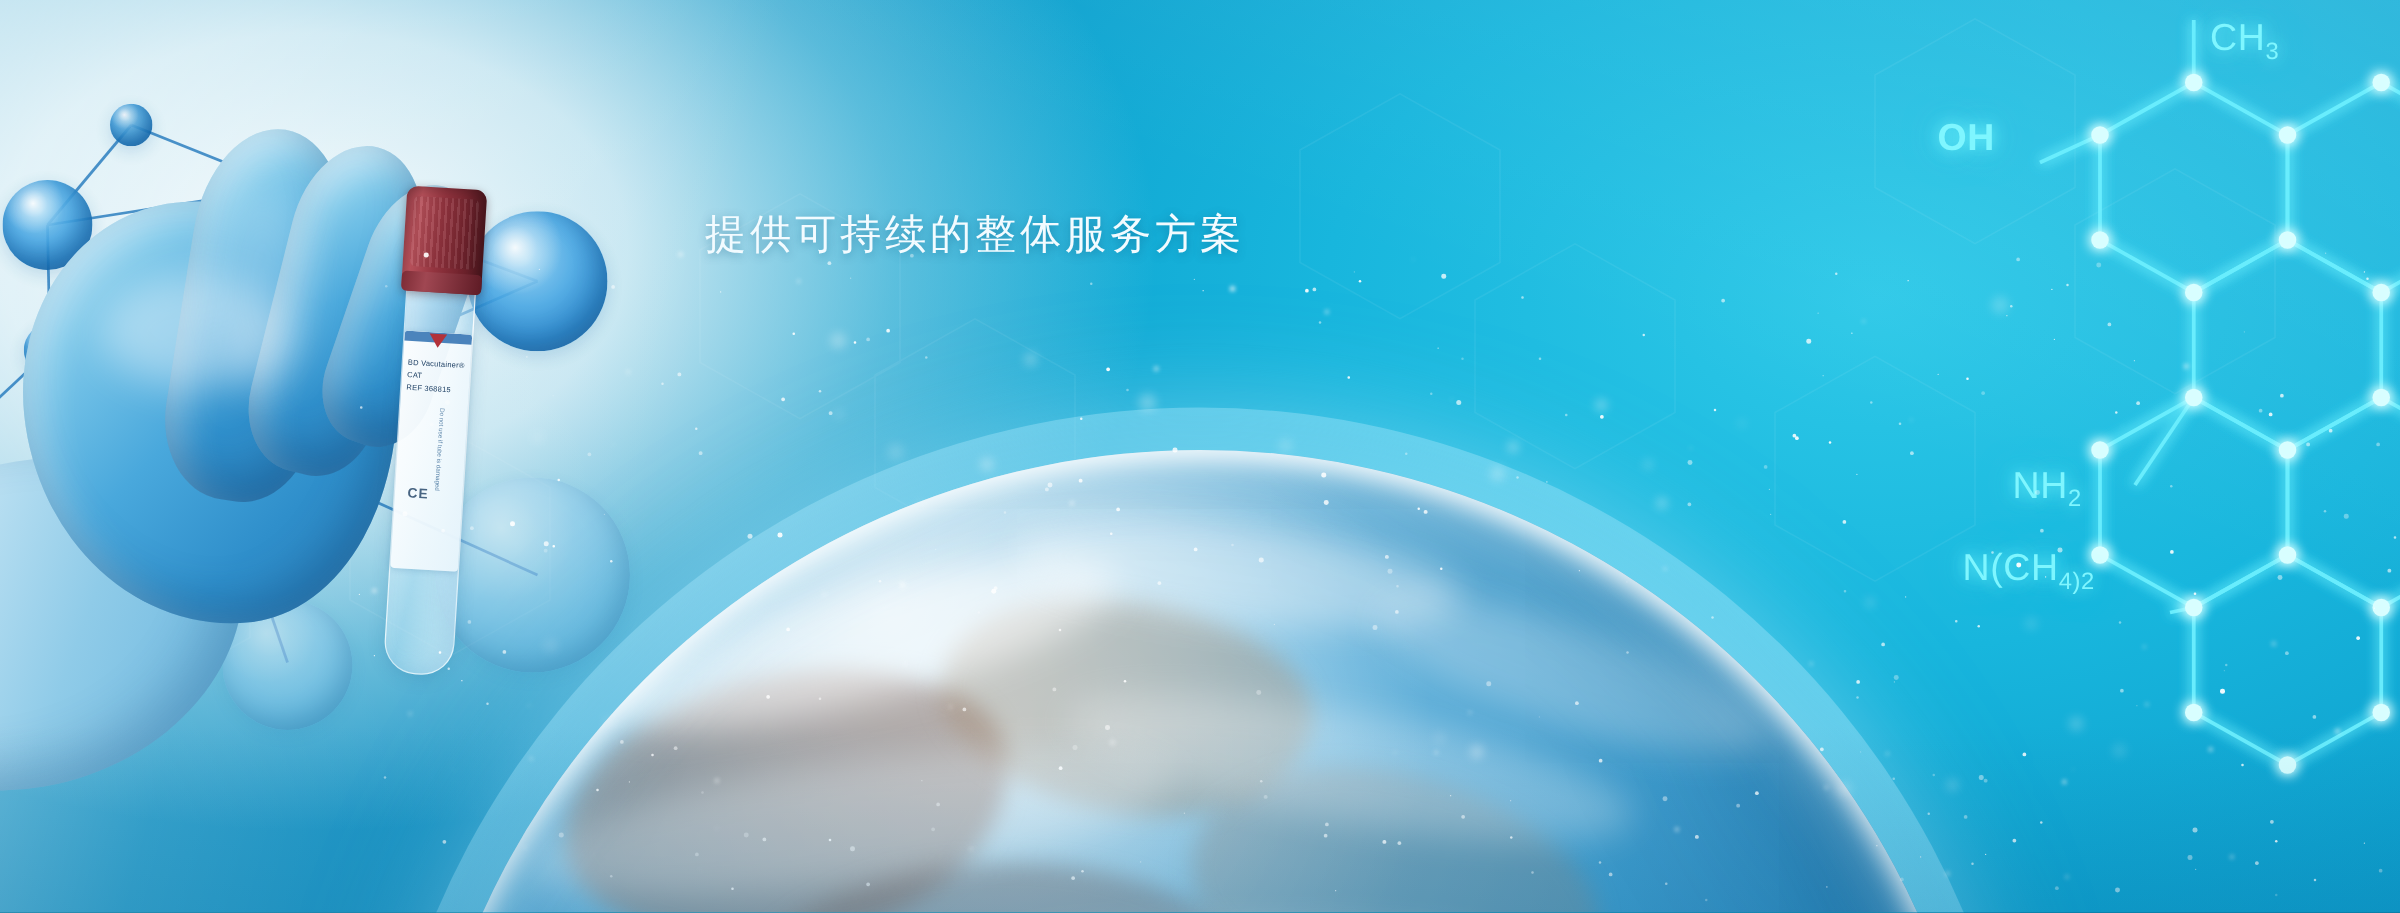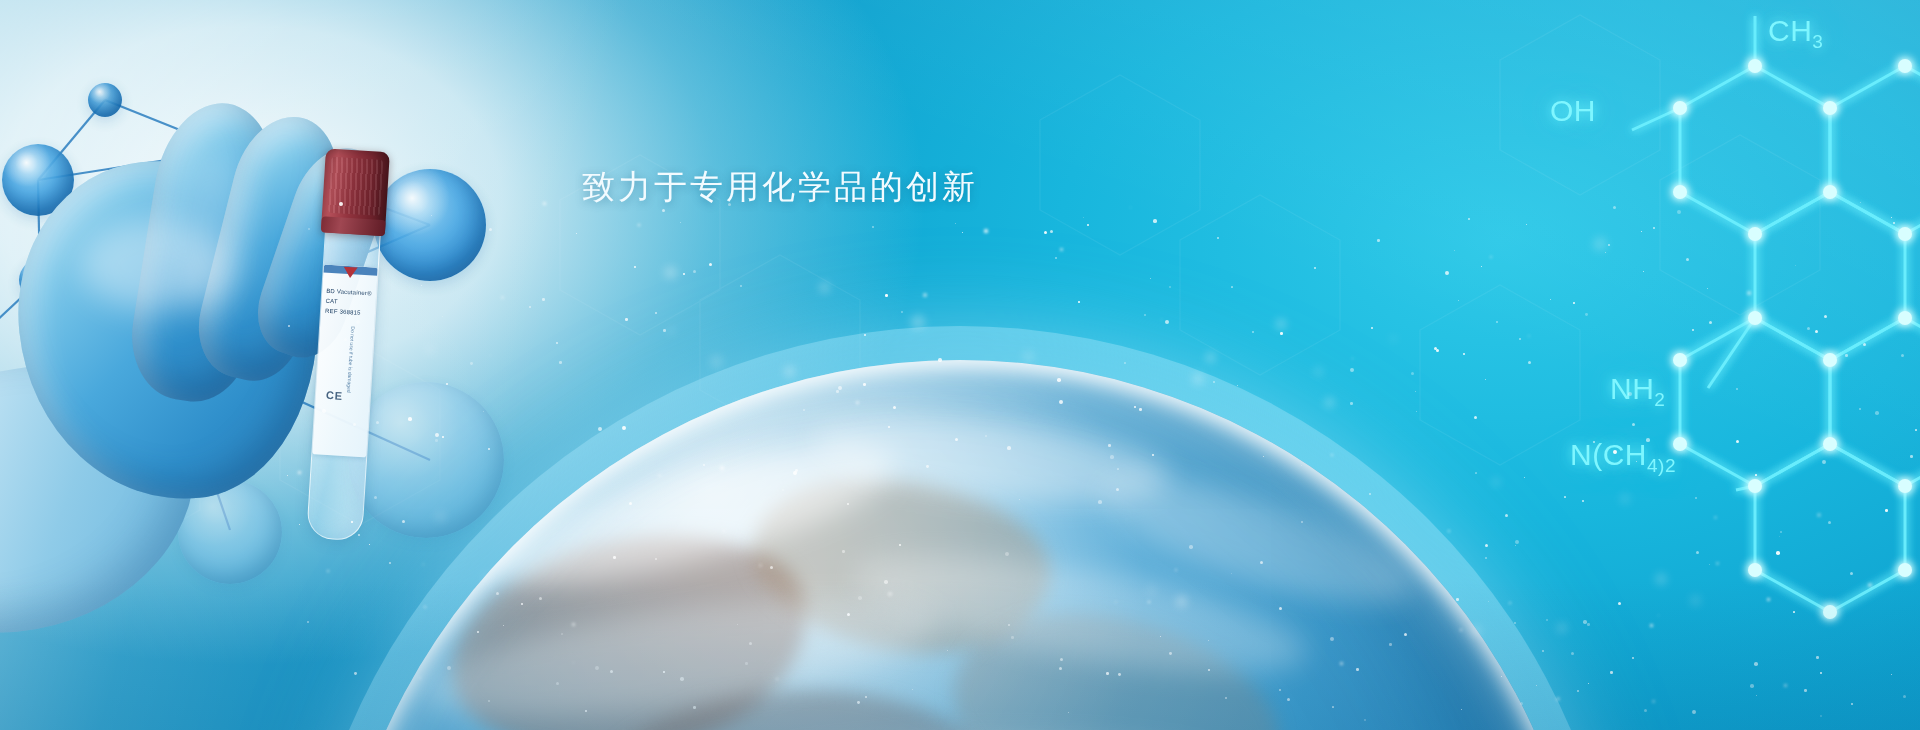--- a/index.html
+++ b/index.html
@@ -270,21 +270,21 @@
           <circle cx="725" cy="496" r="7"></circle>
         <circle cx="650" cy="622" r="7"></circle>
           <circle cx="725" cy="580" r="7"></circle>
         <circle cx="575" cy="580" r="7"></circle>
       </g>
     </svg>
 
     <span class="chem-label" style="left:588px;top:24px;">
       <span>CH</span><sub>3</sub>
     </span>
-    <span class="chem-label" style="left:370px;top:104px;">
+    <span class="chem-label" style="left:370px;top:104px;font-weight:bold;">
       <span>OH</span>
     </span>
 
     <span class="chem-label" style="left:430px;top:382px;">
       <span>NH</span><sub>2</sub>
     </span>
     <span class="chem-label" style="left:390px;top:448px;">
       <span>N(CH</span><sub>4)2</sub>
     </span>
   </div>
@@ -632,17 +632,17 @@
       <i style="left:1655px;top:573px;width:11.6px;height:11.6px;opacity:0.20;filter:blur(4px);"></i>
       <i style="left:911px;top:315px;width:13.7px;height:13.7px;opacity:0.28;filter:blur(4px);"></i>
       <i style="left:435px;top:511px;width:10.9px;height:10.9px;opacity:0.12;filter:blur(4px);"></i>
       <i style="left:710px;top:355px;width:12.7px;height:12.7px;opacity:0.16;filter:blur(4px);"></i>
       <i style="left:1192px;top:373px;width:11.9px;height:11.9px;opacity:0.27;filter:blur(4px);"></i>
       <i style="left:1176px;top:596px;width:10.5px;height:10.5px;opacity:0.33;filter:blur(4px);"></i>
       <i style="left:1690px;top:595px;width:11.2px;height:11.2px;opacity:0.14;filter:blur(4px);"></i>
     </div>
 
   <div id="copy">
-    <div class="sub l1">致力于专用化学品的创新</div>
+    <div class="sub l1">提供可持续的整体服务方案</div>
   </div>
 
   <div class="botfade"></div>
 </div>
 
 </body></html>

